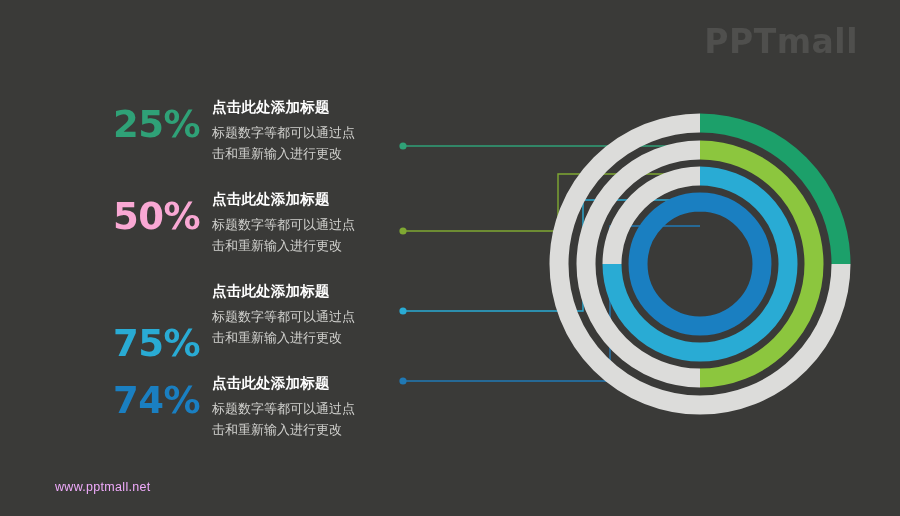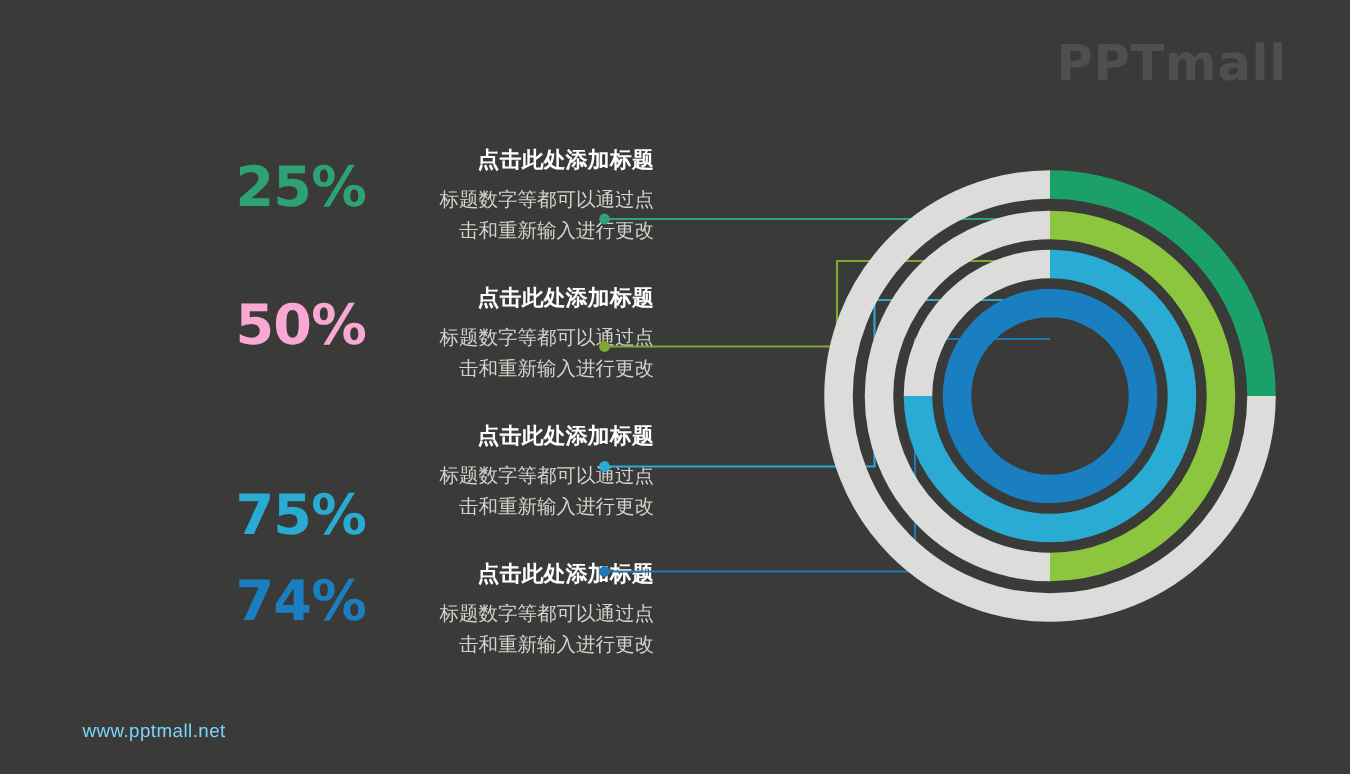--- a/index.html
+++ b/index.html
@@ -39,21 +39,20 @@
     color: #9b9b98;
     letter-spacing: 0.3px;
   }
 
   
   .rows {
     position: absolute;
     left: 0;
     top: 98px;
     width: 400px;
-    padding-left: 44px;
   }
   .row {
     position: relative;
     height: 92px;
   }
   .pct {
     position: absolute;
     left: 88px;
     top: 8px;
     width: 112px;
@@ -71,29 +70,27 @@
     width: 180px;
   }
   .txt .title {
     font-size: 14.5px;
     font-weight: 700;
     color: #ffffff;
     line-height: 1.35;
     letter-spacing: 0.2px;
     margin: 0 0 4px 0;
     white-space: nowrap;
-    text-align: right;
   }
   .txt .desc {
     font-size: 13px;
     color: #d2d2cf;
     line-height: 1.65;
     margin: 0;
     white-space: nowrap;
-    text-align: right;
   }
 
   
   .chart {
     position: absolute;
     left: 0;
     top: 0;
     width: 900px;
     height: 516px;
     pointer-events: none;
@@ -163,15 +160,15 @@
         <path d="M612,264 A88,88 0 0 1 700,176" fill="none" stroke="#dcdcda" stroke-width="19"></path>
       </g>
     <g>
         <path d="M700,123 A141,141 0 0 1 841,264" fill="none" stroke="#1ca06a" stroke-width="19"></path>
         <path d="M700,150 A114,114 0 0 1 700,378" fill="none" stroke="#8cc63e" stroke-width="19"></path>
         <path d="M700,176 A88,88 0 1 1 612,264" fill="none" stroke="#29abd4" stroke-width="19"></path>
         <path d="M700,202 A62,62 0 0 1 700,326 A62,62 0 0 1 700,202" fill="none" stroke="#1a7fc1" stroke-width="19"></path>
       </g>
   </svg>
 
-  <div class="footer" style="color: #7dd3fc;">www.pptmall.net</div>
+  <div class="footer" style="color: #f0abfc;">www.pptmall.net</div>
 
 </div>
 
 </body></html>

